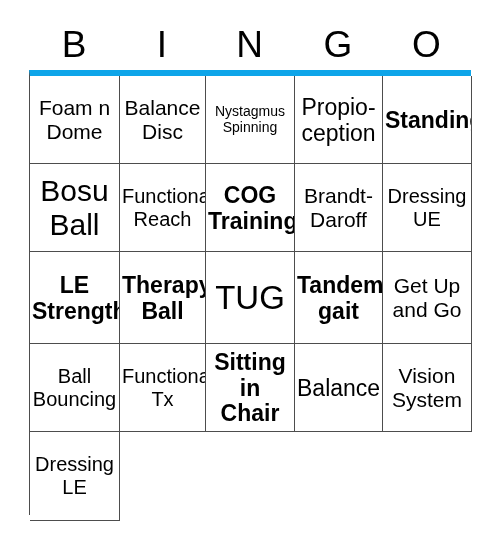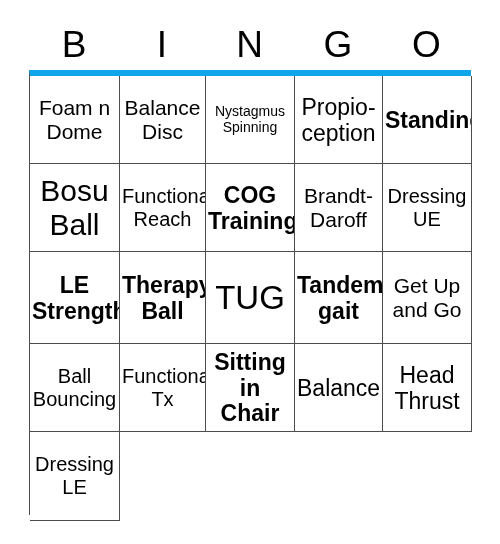--- a/index.html
+++ b/index.html
@@ -170,23 +170,23 @@
       </div>
 
     <div class="cell fs-m">
         <span>Sitting
 in
 Chair</span>
       </div>
     <div class="cell fs-xl">
         <span>Balance</span>
       </div>
-    <div class="cell fs-xl">
-        <span>Head
-Thrust</span>
+    <div class="cell fs-l">
+        <span>Vision
+System</span>
       </div>
     <div class="cell fs-s">
         <span>Dressing
 LE</span>
       </div>
 
   </div>
 </div>
 
 </body></html>

